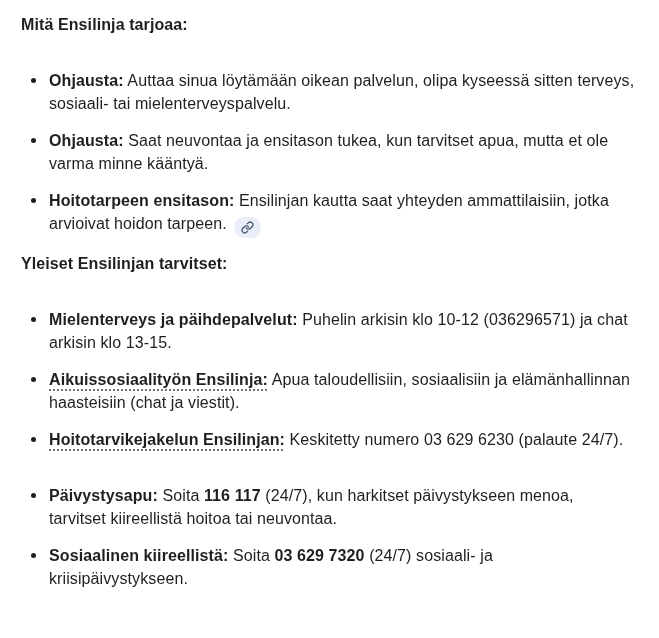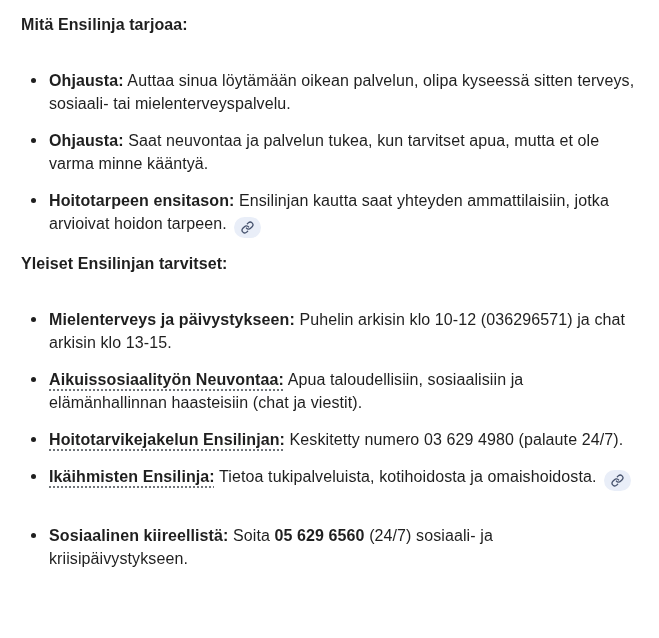--- a/index.html
+++ b/index.html
@@ -78,41 +78,36 @@
   }
 </style>
 </head>
 <body>
 
 <div class="content" id="answer-content">
     <section>
       <h3 class="section-heading">Mitä Ensilinja tarjoaa:</h3>
       <ul class="bullet-list">
         <li><span class="run-bold">Ohjausta:</span><span> Auttaa sinua löytämään oikean palvelun, olipa kyseessä sitten terveys, sosiaali- tai mielenterveyspalvelu.</span></li>
-        <li><span class="run-bold">Ohjausta:</span><span> Saat neuvontaa ja palvelun tukea, kun tarvitset apua, mutta et ole varma minne kääntyä.</span></li>
+        <li><span class="run-bold">Ohjausta:</span><span> Saat neuvontaa ja ensitason tukea, kun tarvitset apua, mutta et ole varma minne kääntyä.</span></li>
         <li><span class="run-bold">Hoitotarpeen ensitason:</span><span> Ensilinjan kautta saat yhteyden ammattilaisiin, jotka arvioivat hoidon tarpeen.</span><button class="citation-chip" style="background: rgb(233, 238, 248);">
             <svg width="13" height="13" viewBox="0 0 24 24" fill="none" stroke="#47536e" stroke-width="2.4" stroke-linecap="round" stroke-linejoin="round">
               <path d="M10 13a5 5 0 0 0 7.54.54l3-3a5 5 0 0 0-7.07-7.07l-1.72 1.71"></path>
               <path d="M14 11a5 5 0 0 0-7.54-.54l-3 3a5 5 0 0 0 7.07 7.07l1.71-1.71"></path>
             </svg>
           </button></li>
       </ul>
     </section>
     <section>
       <h3 class="section-heading">Yleiset Ensilinjan tarvitset:</h3>
       <ul class="bullet-list">
-        <li><span class="run-bold">Mielenterveys ja päivystykseen:</span><span> Puhelin arkisin klo 10-12 (036296571) ja chat arkisin klo 13-15.</span></li>
-        <li><span class="run-underline">Aikuissosiaalityön Neuvontaa:</span><span> Apua taloudellisiin, sosiaalisiin ja elämänhallinnan haasteisiin (chat ja viestit).</span></li>
-        <li><span class="run-underline">Hoitotarvikejakelun Ensilinjan:</span><span> Keskitetty numero 03 629 4980 (palaute 24/7).</span></li>
-        <li><span class="run-underline">Ikäihmisten Ensilinja:</span><span> Tietoa tukipalveluista, kotihoidosta ja omaishoidosta.</span><button class="citation-chip" style="background: rgb(233, 238, 248);">
-            <svg width="13" height="13" viewBox="0 0 24 24" fill="none" stroke="#47536e" stroke-width="2.4" stroke-linecap="round" stroke-linejoin="round">
-              <path d="M10 13a5 5 0 0 0 7.54.54l3-3a5 5 0 0 0-7.07-7.07l-1.72 1.71"></path>
-              <path d="M14 11a5 5 0 0 0-7.54-.54l-3 3a5 5 0 0 0 7.07 7.07l1.71-1.71"></path>
-            </svg>
-          </button></li>
+        <li><span class="run-bold">Mielenterveys ja päihdepalvelut:</span><span> Puhelin arkisin klo 10-12 (036296571) ja chat arkisin klo 13-15.</span></li>
+        <li><span class="run-underline">Aikuissosiaalityön Ensilinja:</span><span> Apua taloudellisiin, sosiaalisiin ja elämänhallinnan haasteisiin (chat ja viestit).</span></li>
+        <li><span class="run-underline">Hoitotarvikejakelun Ensilinjan:</span><span> Keskitetty numero 03 629 6230 (palaute 24/7).</span></li>
       </ul>
     </section>
     <section>
       <ul class="bullet-list">
-        <li><span class="run-bold">Sosiaalinen kiireellistä:</span><span> Soita </span><span class="run-bold">05 629 6560</span><span> (24/7) sosiaali- ja kriisipäivystykseen.</span></li>
+        <li><span class="run-bold">Päivystysapu:</span><span> Soita </span><span class="run-bold">116 117</span><span> (24/7), kun harkitset päivystykseen menoa, tarvitset kiireellistä hoitoa tai neuvontaa.</span></li>
+        <li><span class="run-bold">Sosiaalinen kiireellistä:</span><span> Soita </span><span class="run-bold">03 629 7320</span><span> (24/7) sosiaali- ja kriisipäivystykseen.</span></li>
       </ul>
     </section>
   </div>
 
 </body></html>

